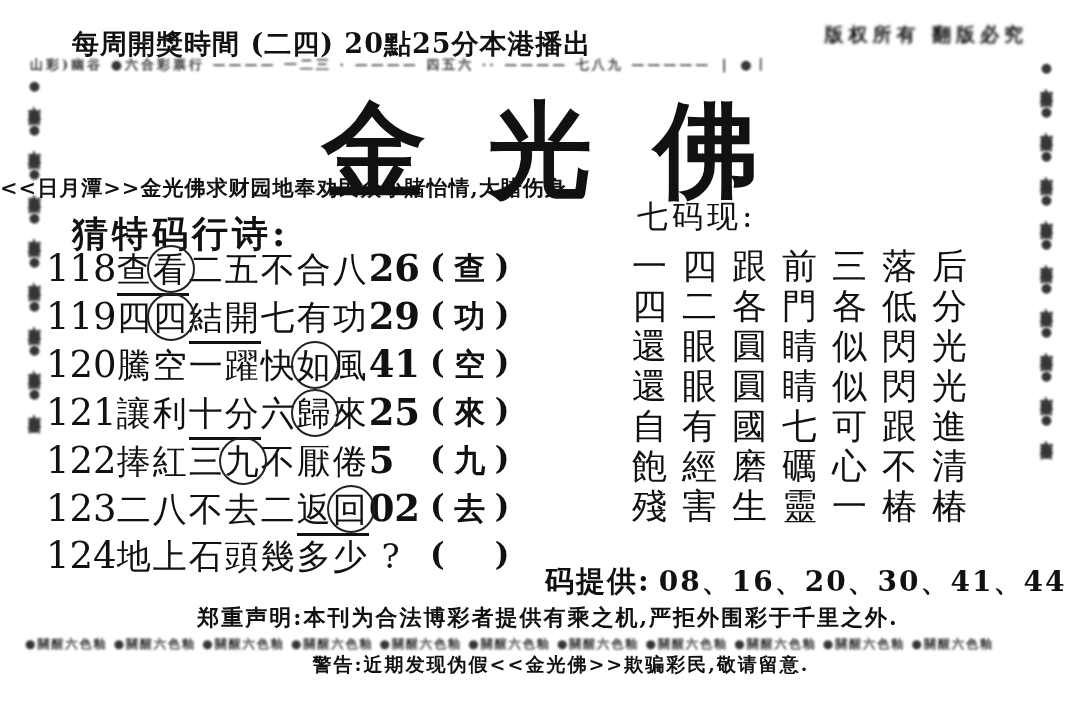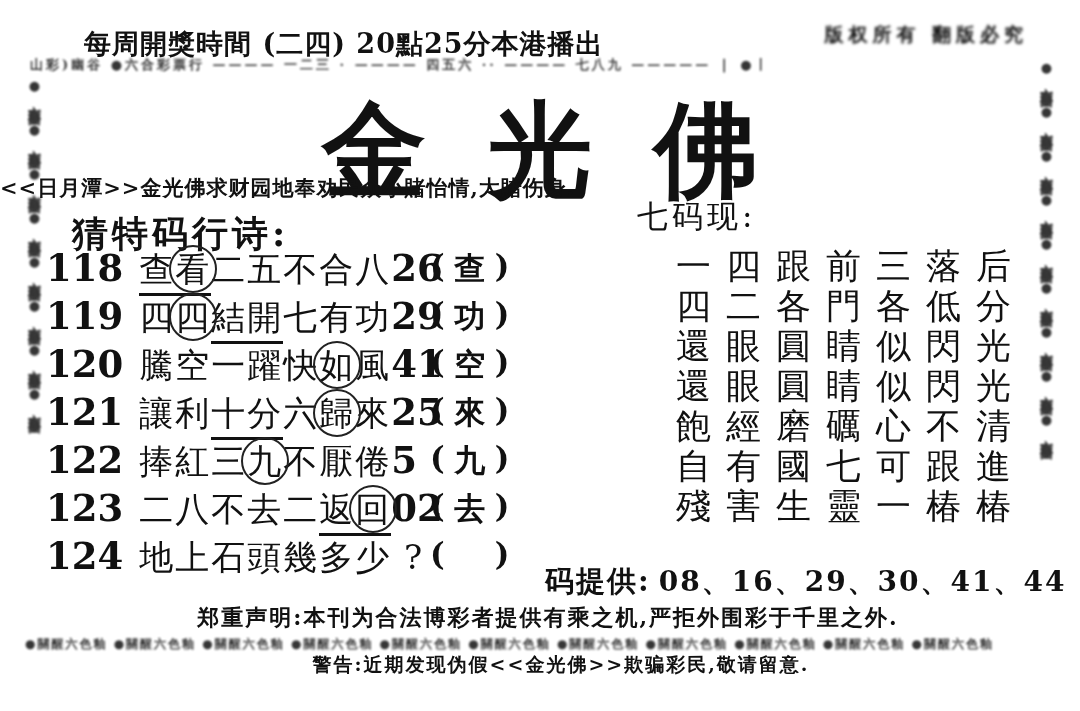--- a/index.html
+++ b/index.html
@@ -3,49 +3,49 @@
 <meta charset="utf-8">
 <style>
   html,body{margin:0;padding:0;background:#e8e8e6;}
   .page{
     position:relative;width:1080px;height:711px;background:#ffffff;
     overflow:hidden;color:#111;
     font-family:"DejaVu Serif", serif;
   }
   .abs{position:absolute;}
   
-  .broadcast{left:84px;top:26px;font-size:27px;font-weight:bold;letter-spacing:1px;white-space:nowrap;}
+  .broadcast{left:72px;top:26px;font-size:27px;font-weight:bold;letter-spacing:1px;white-space:nowrap;}
   
   .noise{filter:blur(1.1px);opacity:.88;overflow:hidden;white-space:nowrap;font-weight:bold;color:#1a1a1a;}
   .corner-stamp{right:52px;top:22px;font-size:19px;letter-spacing:5px;filter:blur(1.6px);font-weight:bold;}
   .noise-top{left:30px;top:56px;width:1012px;height:17px;font-size:13px;letter-spacing:3px;}
   .noise-vert{writing-mode:vertical-rl;text-orientation:upright;font-size:13px;letter-spacing:2px;width:18px;}
   .noise-left{left:25px;top:78px;height:556px;}
   .noise-right{left:1037px;top:60px;height:592px;}
   .noise-bottom{left:25px;top:636px;width:1030px;height:14px;font-size:12px;letter-spacing:2px;}
   
   .title{left:0;top:82px;width:100%;text-align:center;font-size:104px;font-weight:900;
          letter-spacing:62px;padding-left:62px;box-sizing:border-box;white-space:nowrap;}
   .subtitle{left:0;top:174px;width:100%;text-align:left;font-size:21px;font-weight:bold;letter-spacing:1px;}
   
   .guess-header{left:72px;top:210px;font-size:36px;font-weight:900;letter-spacing:4px;}
   .rows{left:46px;top:246px;width:560px;}
   .row{position:relative;height:48px;white-space:nowrap;font-size:34px;}
-  .row .issue{font-size:37px;font-weight:700;margin-right:16px;}
+  .row .issue{font-size:37px;font-weight:400;margin-right:0;}
   .row .part{display:inline-block;letter-spacing:2px;font-weight:500;}
   .row .part.u{border-bottom:3px solid #111;}
   .row .part.c{position:relative;}
   .row .part.c::after{content:"";position:absolute;left:-6px;top:-2px;right:-6px;bottom:0;
       border:2px solid #222;border-radius:50%;}
   .row .num{font-size:37px;font-weight:600;margin-left:0;}
   .row .ans{position:absolute;left:384px;top:2px;font-size:31px;font-weight:600;display:inline-flex;}
   .row .ans .ch{display:inline-block;min-width:34px;text-align:center;margin:0 8px;}
   
   .seven-header{left:637px;top:196px;font-size:31px;font-weight:400;letter-spacing:4px;}
-  .seven-lines{left:632px;top:246px;margin-left:44px;}
+  .seven-lines{left:632px;top:246px;}
   .seven-lines .line{height:40px;line-height:40px;font-size:35px;letter-spacing:15px;font-weight:500;white-space:nowrap;}
   
   .offer{left:545px;top:562px;white-space:nowrap;}
   .offer .lbl{font-size:29px;font-weight:900;letter-spacing:2px;}
   .offer .nums{font-size:28px;font-weight:600;letter-spacing:2px;margin-left:8px;}
   .statement{left:0;top:603px;width:100%;text-align:center;font-size:22px;font-weight:bold;letter-spacing:2px;padding-left:8px;}
   .warning{left:0;top:652px;width:100%;text-align:center;font-size:19px;font-weight:bold;letter-spacing:2px;padding-left:21px;}
 </style>
 </head>
 <body>
@@ -73,25 +73,25 @@
       <div class="row"><span class="issue">123</span><span class="part">二八不去二</span><span class="part u">返</span><span class="part u c">回</span><span class="num">02</span><span class="ans">(<span class="ch">去</span>)</span></div>
       <div class="row"><span class="issue">124</span><span class="part">地上石頭幾多少 ?</span><span class="ans">(<span class="ch">　</span>)</span></div>
     </div>
 
   <div class="abs seven-header">七码现:</div>
   <div class="abs seven-lines">
       <div class="line">一四跟前三落后</div>
       <div class="line">四二各門各低分</div>
       <div class="line">還眼圓睛似閃光</div>
       <div class="line">還眼圓睛似閃光</div>
+      <div class="line">自有國七可跟進</div>
       <div class="line">飽經磨礪心不清</div>
-      <div class="line">自有國七可跟進</div>
       <div class="line">殘害生靈一椿椿</div>
     </div>
 
   <div class="abs offer">
-    <span class="lbl">码提供:</span><span class="nums">08、16、29、30、41、44</span>
+    <span class="lbl">码提供:</span><span class="nums">08、16、20、30、41、44</span>
   </div>
 
   <div class="abs statement">郑重声明:本刊为合法博彩者提供有乘之机,严拒外围彩于千里之外.</div>
   <div class="abs warning">警告:近期发现伪假&lt;&lt;金光佛&gt;&gt;欺骗彩民,敬请留意.</div>
 
 </div>
 
 </body></html>

